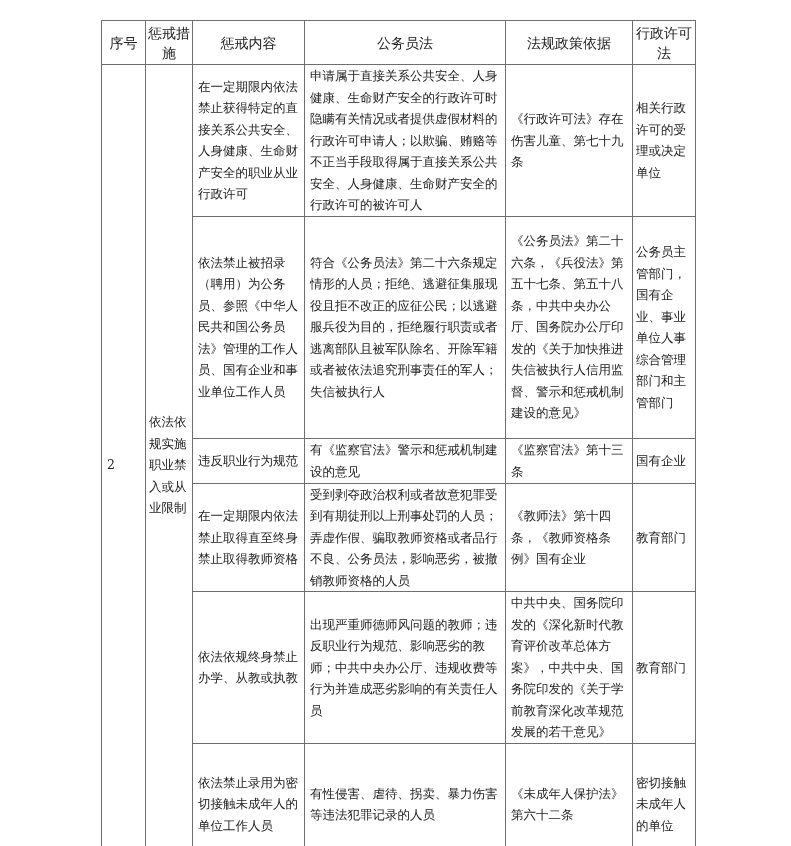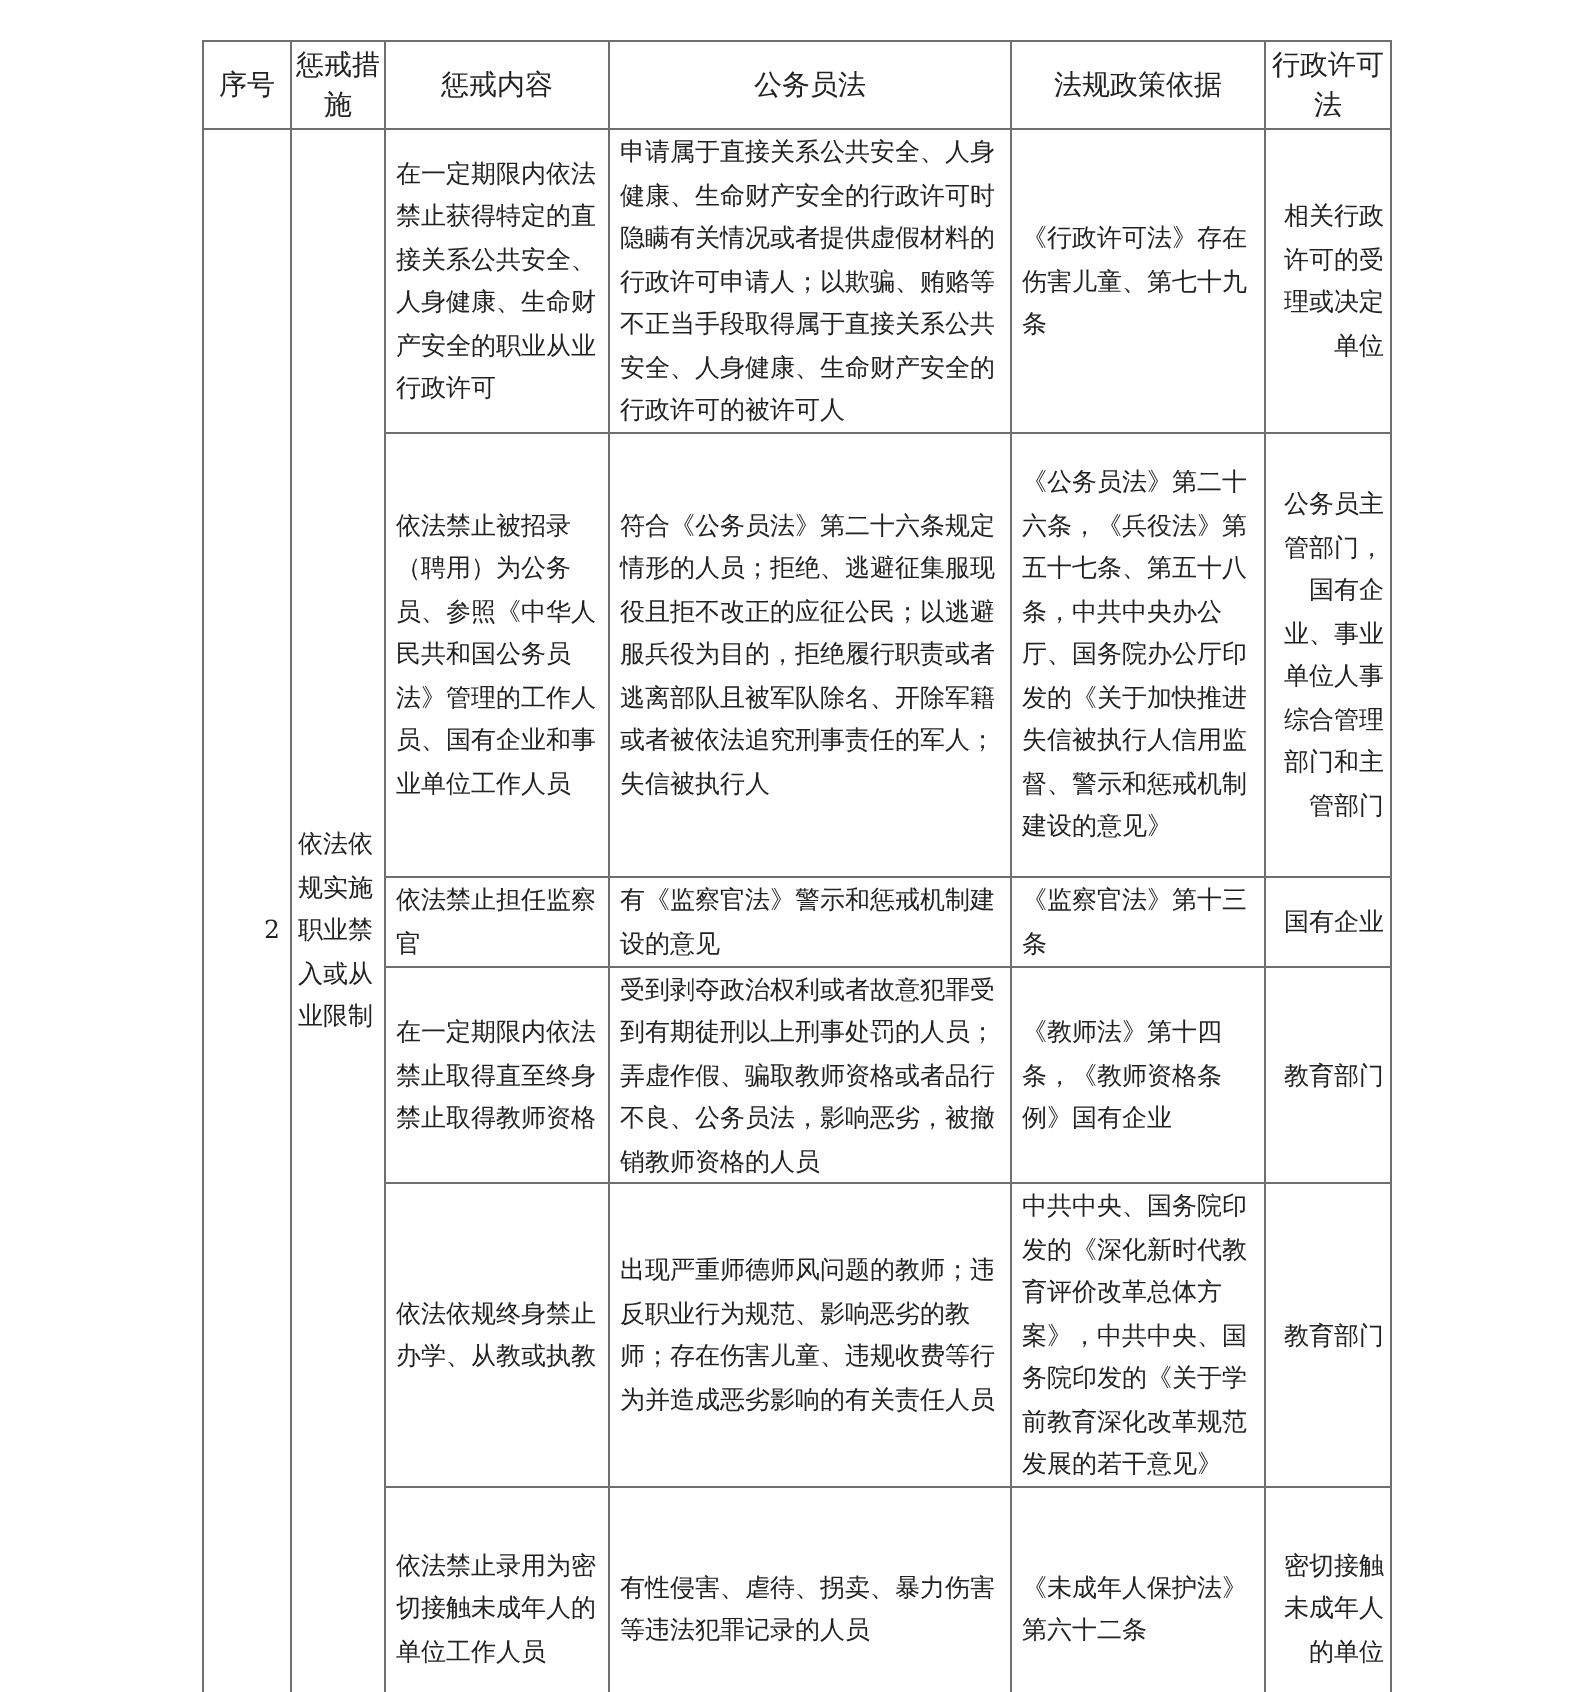--- a/index.html
+++ b/index.html
@@ -32,21 +32,21 @@
       line-height: 21.5px;
       overflow: hidden;
       word-break: break-all;
     }
     table.doc th {
       font-size: 14px;
       line-height: 20px;
       text-align: center;
       padding: 0 2px;
     }
-    .c-center { text-align: right; }
+    .c-center { text-align: left; }
     .c-left { text-align: left; }
     .narrow { padding: 0 3px !important; }
   </style>
 </head>
 <body>
 
 <table class="doc">
   <colgroup>
     <col style="width:44px">
     <col style="width:47px">
@@ -74,34 +74,34 @@
       <td class="c-left">《行政许可法》存在伤害儿童、第七十九条</td>
       <td class="c-center narrow">相关行政许可的受理或决定单位</td>
     </tr>
     <tr style="height:222px">
       <td class="c-left">依法禁止被招录（聘用）为公务员、参照《中华人民共和国公务员法》管理的工作人员、国有企业和事业单位工作人员</td>
       <td class="c-left">符合《公务员法》第二十六条规定情形的人员；拒绝、逃避征集服现役且拒不改正的应征公民；以逃避服兵役为目的，拒绝履行职责或者逃离部队且被军队除名、开除军籍或者被依法追究刑事责任的军人；失信被执行人</td>
       <td class="c-left">《公务员法》第二十六条，《兵役法》第五十七条、第五十八条，中共中央办公厅、国务院办公厅印发的《关于加快推进失信被执行人信用监督、警示和惩戒机制建设的意见》</td>
       <td class="c-center narrow">公务员主管部门，国有企业、事业单位人事综合管理部门和主管部门</td>
     </tr>
     <tr style="height:45px">
-      <td class="c-left">依法禁止担任监察官</td>
+      <td class="c-left">违反职业行为规范</td>
       <td class="c-left">有《监察官法》警示和惩戒机制建设的意见</td>
       <td class="c-left">《监察官法》第十三条</td>
       <td class="c-center narrow">国有企业</td>
     </tr>
     <tr style="height:105px">
       <td class="c-left">在一定期限内依法禁止取得直至终身禁止取得教师资格</td>
       <td class="c-left">受到剥夺政治权利或者故意犯罪受到有期徒刑以上刑事处罚的人员；弄虚作假、骗取教师资格或者品行不良、公务员法，影响恶劣，被撤销教师资格的人员</td>
       <td class="c-left">《教师法》第十四条，《教师资格条例》国有企业</td>
       <td class="c-center narrow">教育部门</td>
     </tr>
     <tr style="height:146px">
       <td class="c-left">依法依规终身禁止办学、从教或执教</td>
-      <td class="c-left">出现严重师德师风问题的教师；违反职业行为规范、影响恶劣的教师；存在伤害儿童、违规收费等行为并造成恶劣影响的有关责任人员</td>
+      <td class="c-left">出现严重师德师风问题的教师；违反职业行为规范、影响恶劣的教师；中共中央办公厅、违规收费等行为并造成恶劣影响的有关责任人员</td>
       <td class="c-left">中共中央、国务院印发的《深化新时代教育评价改革总体方案》，中共中央、国务院印发的《关于学前教育深化改革规范发展的若干意见》</td>
       <td class="c-center narrow">教育部门</td>
     </tr>
     <tr style="height:122px">
       <td class="c-left">依法禁止录用为密切接触未成年人的单位工作人员</td>
       <td class="c-left">有性侵害、虐待、拐卖、暴力伤害等违法犯罪记录的人员</td>
       <td class="c-left">《未成年人保护法》第六十二条</td>
       <td class="c-center narrow">密切接触未成年人的单位</td>
     </tr>
   </tbody>

